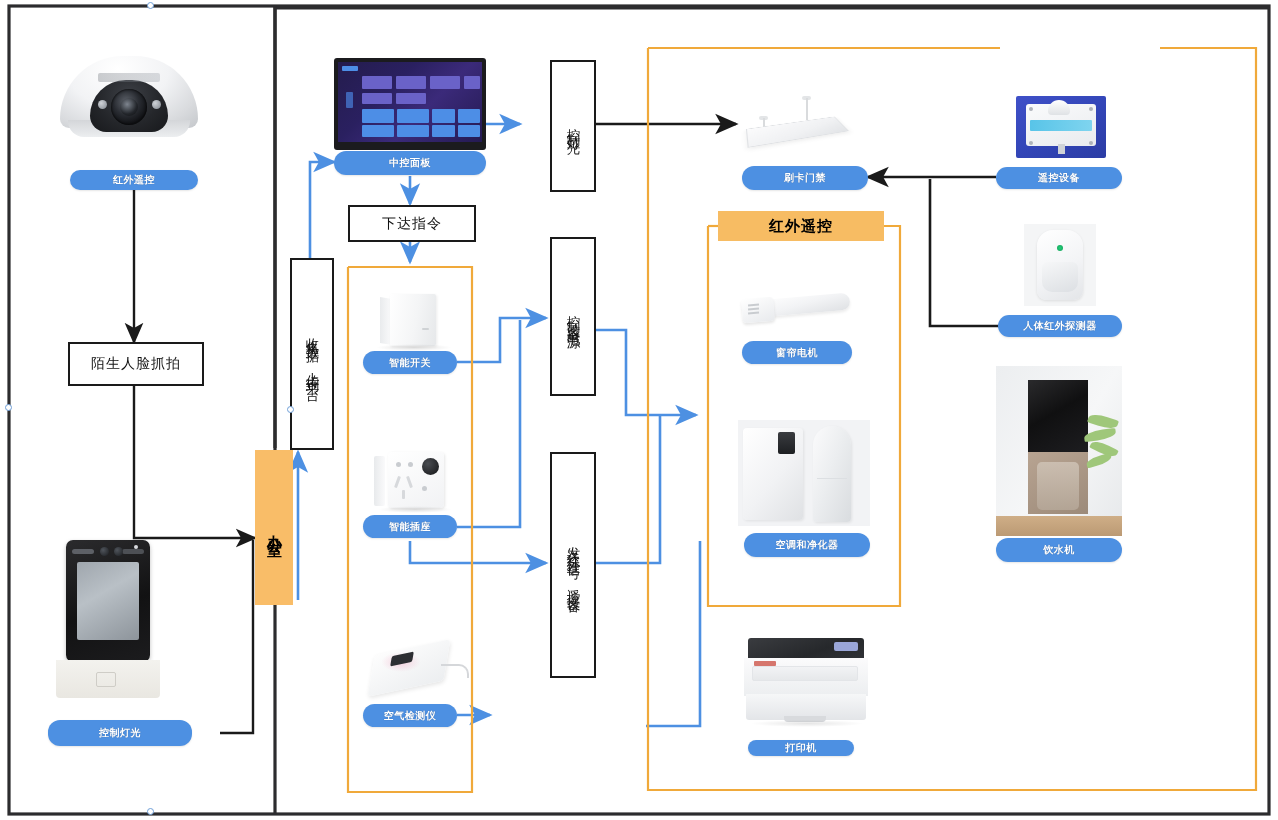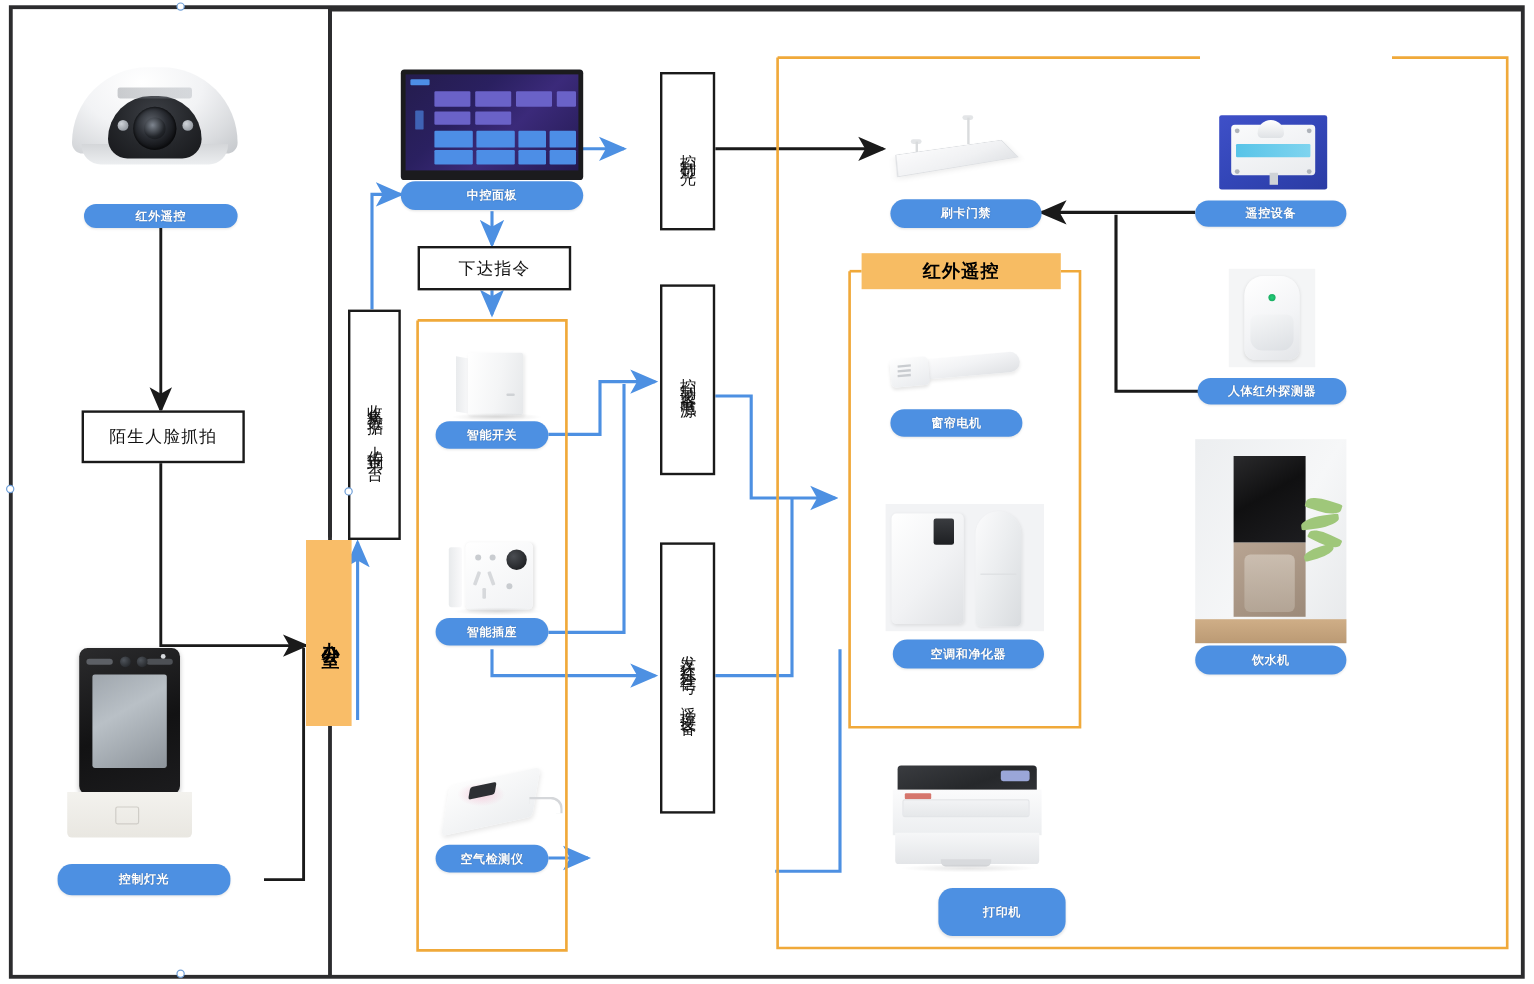--- a/index.html
+++ b/index.html
@@ -376,21 +376,21 @@
   <div class="node" style="left:740px;top:630px;width:132px;height:98px;">
     <div class="pr-top"></div>
     <div class="pr-panel"></div>
     <div class="pr-mid"></div>
     <div class="pr-logo"></div>
     <div class="pr-slot"></div>
     <div class="pr-tray"></div>
     <div class="pr-handle"></div>
     <div class="pr-shadow"></div>
   </div>
-  <div class="chip" style="left:748px;top:740px;width:106px;height:40px;margin-left:34px;">打印机</div>
+  <div class="chip" style="left:748px;top:740px;width:106px;height:16px;">打印机</div>
 
   <div class="node" style="left:1016px;top:96px;width:90px;height:62px;">
     <div class="ls-card"></div>
     <div class="ls-dev"></div>
     <div class="ls-dome"></div>
     <div class="ls-label"></div>
     <div class="ls-screw" style="left:13px;top:11px;"></div>
     <div class="ls-screw" style="left:73px;top:11px;"></div>
     <div class="ls-screw" style="left:13px;top:45px;"></div>
     <div class="ls-screw" style="left:73px;top:45px;"></div>

